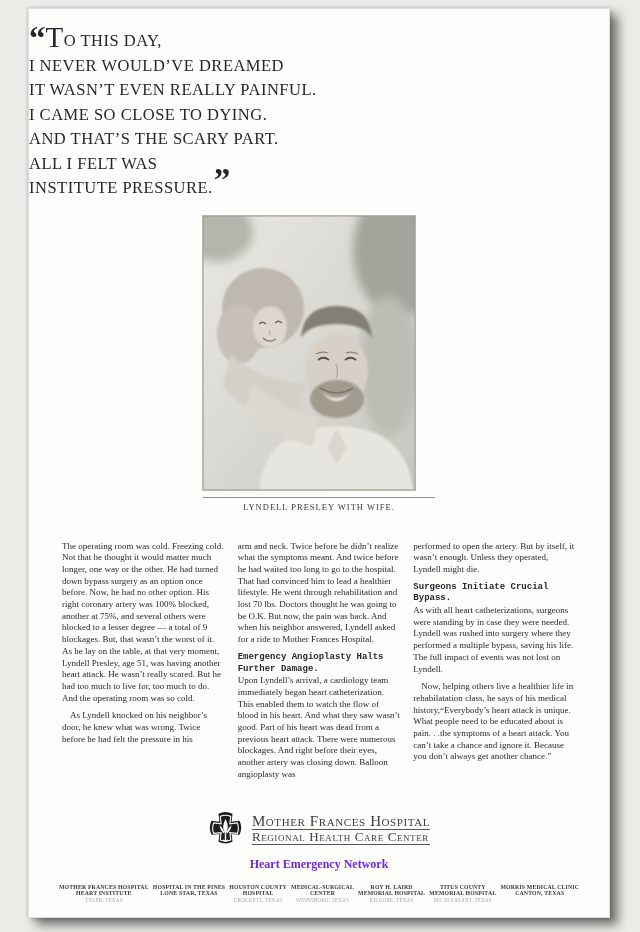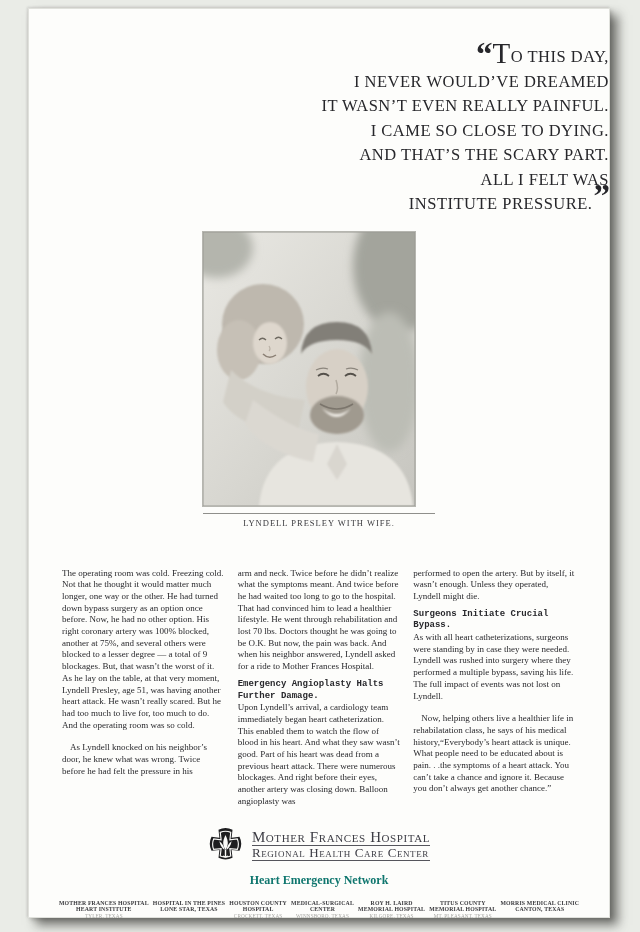--- a/index.html
+++ b/index.html
@@ -7,45 +7,45 @@
     width:640px;height:932px;background:#eaece7;
     font-family:"Liberation Serif", serif;color:#2c2c30;
     position:relative;overflow:hidden;
   }
   .paper{
     position:absolute;left:28px;top:8px;width:582px;height:910px;
     background:#fdfdfb;border:1px solid #e0e1dc;box-sizing:border-box;
     box-shadow:8px 7px 10px rgba(45,45,42,.62), 2px 2px 4px rgba(70,70,66,.25), -1px -1px 2px rgba(90,90,86,.15);
   }
   
-  .quote{margin-top:32px;text-align:right;font-size:16.5px;line-height:24.5px;letter-spacing:.5px;color:#27272b;}
+  .quote{margin-top:16px;text-align:left;font-size:16.5px;line-height:24.5px;letter-spacing:.5px;color:#27272b;}
   .quote .line{white-space:nowrap;}
   .qmark{font-weight:bold;font-size:33px;line-height:0;vertical-align:-3px;letter-spacing:-1px;}
   .qmark.open{margin-right:1px;}
   .qmark.close{vertical-align:2px;margin-left:1px;}
   .leadcap{font-size:29px;font-weight:500;vertical-align:-1px;}
   
   .photo-wrap{width:232px;margin:15px auto 0;}
   .photo{display:block;width:212px;height:274px;outline:1px solid #b6b6b0;}
   .caption-rule{border:none;border-top:1px solid #8f8f8b;margin:7px 0 0;}
   .caption{margin-top:4px;text-align:center;font-size:8.5px;letter-spacing:1px;color:#3a3a3e;}
   
   .cols{display:flex;gap:13px;padding:0 33px;margin-top:29px;height:262px;box-sizing:border-box;}
   .col{flex:1;font-size:9px;line-height:11.7px;color:#28282c;text-align:left;}
-  .col p{margin:11px 0 6px;}
+  .col p{margin:0 0 6px;}
   .col p.indent{text-indent:8px;margin-bottom:0;}
   .col h4{margin:5px 0 0;font-size:9px;line-height:11.7px;font-weight:bold;font-family:Liberation Mono, monospace;}
   .col p.afterhead{margin-top:0;}
   
   .logo-row{display:flex;justify-content:center;align-items:center;gap:9px;margin-top:8px;}
   .logo-cross{width:35px;height:37px;flex:0 0 auto;}
   .logo-text{color:#3d3d45;}
   .logo-line1{font-variant:small-caps;font-size:15px;letter-spacing:.6px;border-bottom:1px solid #55555c;padding-bottom:0px;line-height:15px;}
   .logo-line2{font-variant:small-caps;font-size:13px;letter-spacing:.6px;border-bottom:1px solid #55555c;line-height:14px;}
-  .hen-title{text-align:center;font-weight:bold;font-size:12px;margin-top:9px;color:#0f766e;}
+  .hen-title{text-align:center;font-weight:bold;font-size:12px;margin-top:9px;color:#6d28d9;}
   
   .network-row{display:flex;justify-content:space-between;padding:0 30px;margin-top:12px;}
   .net-item{text-align:center;font-size:5.8px;line-height:6.8px;font-weight:bold;letter-spacing:.15px;color:#3a3a3e;}
   .net-item .loc{display:block;}
   .net-item .faint{color:#a7a7a3;filter:blur(.5px);font-weight:normal;font-size:5.2px;}
 </style>
 </head>
 <body>
 
 <div class="paper">

